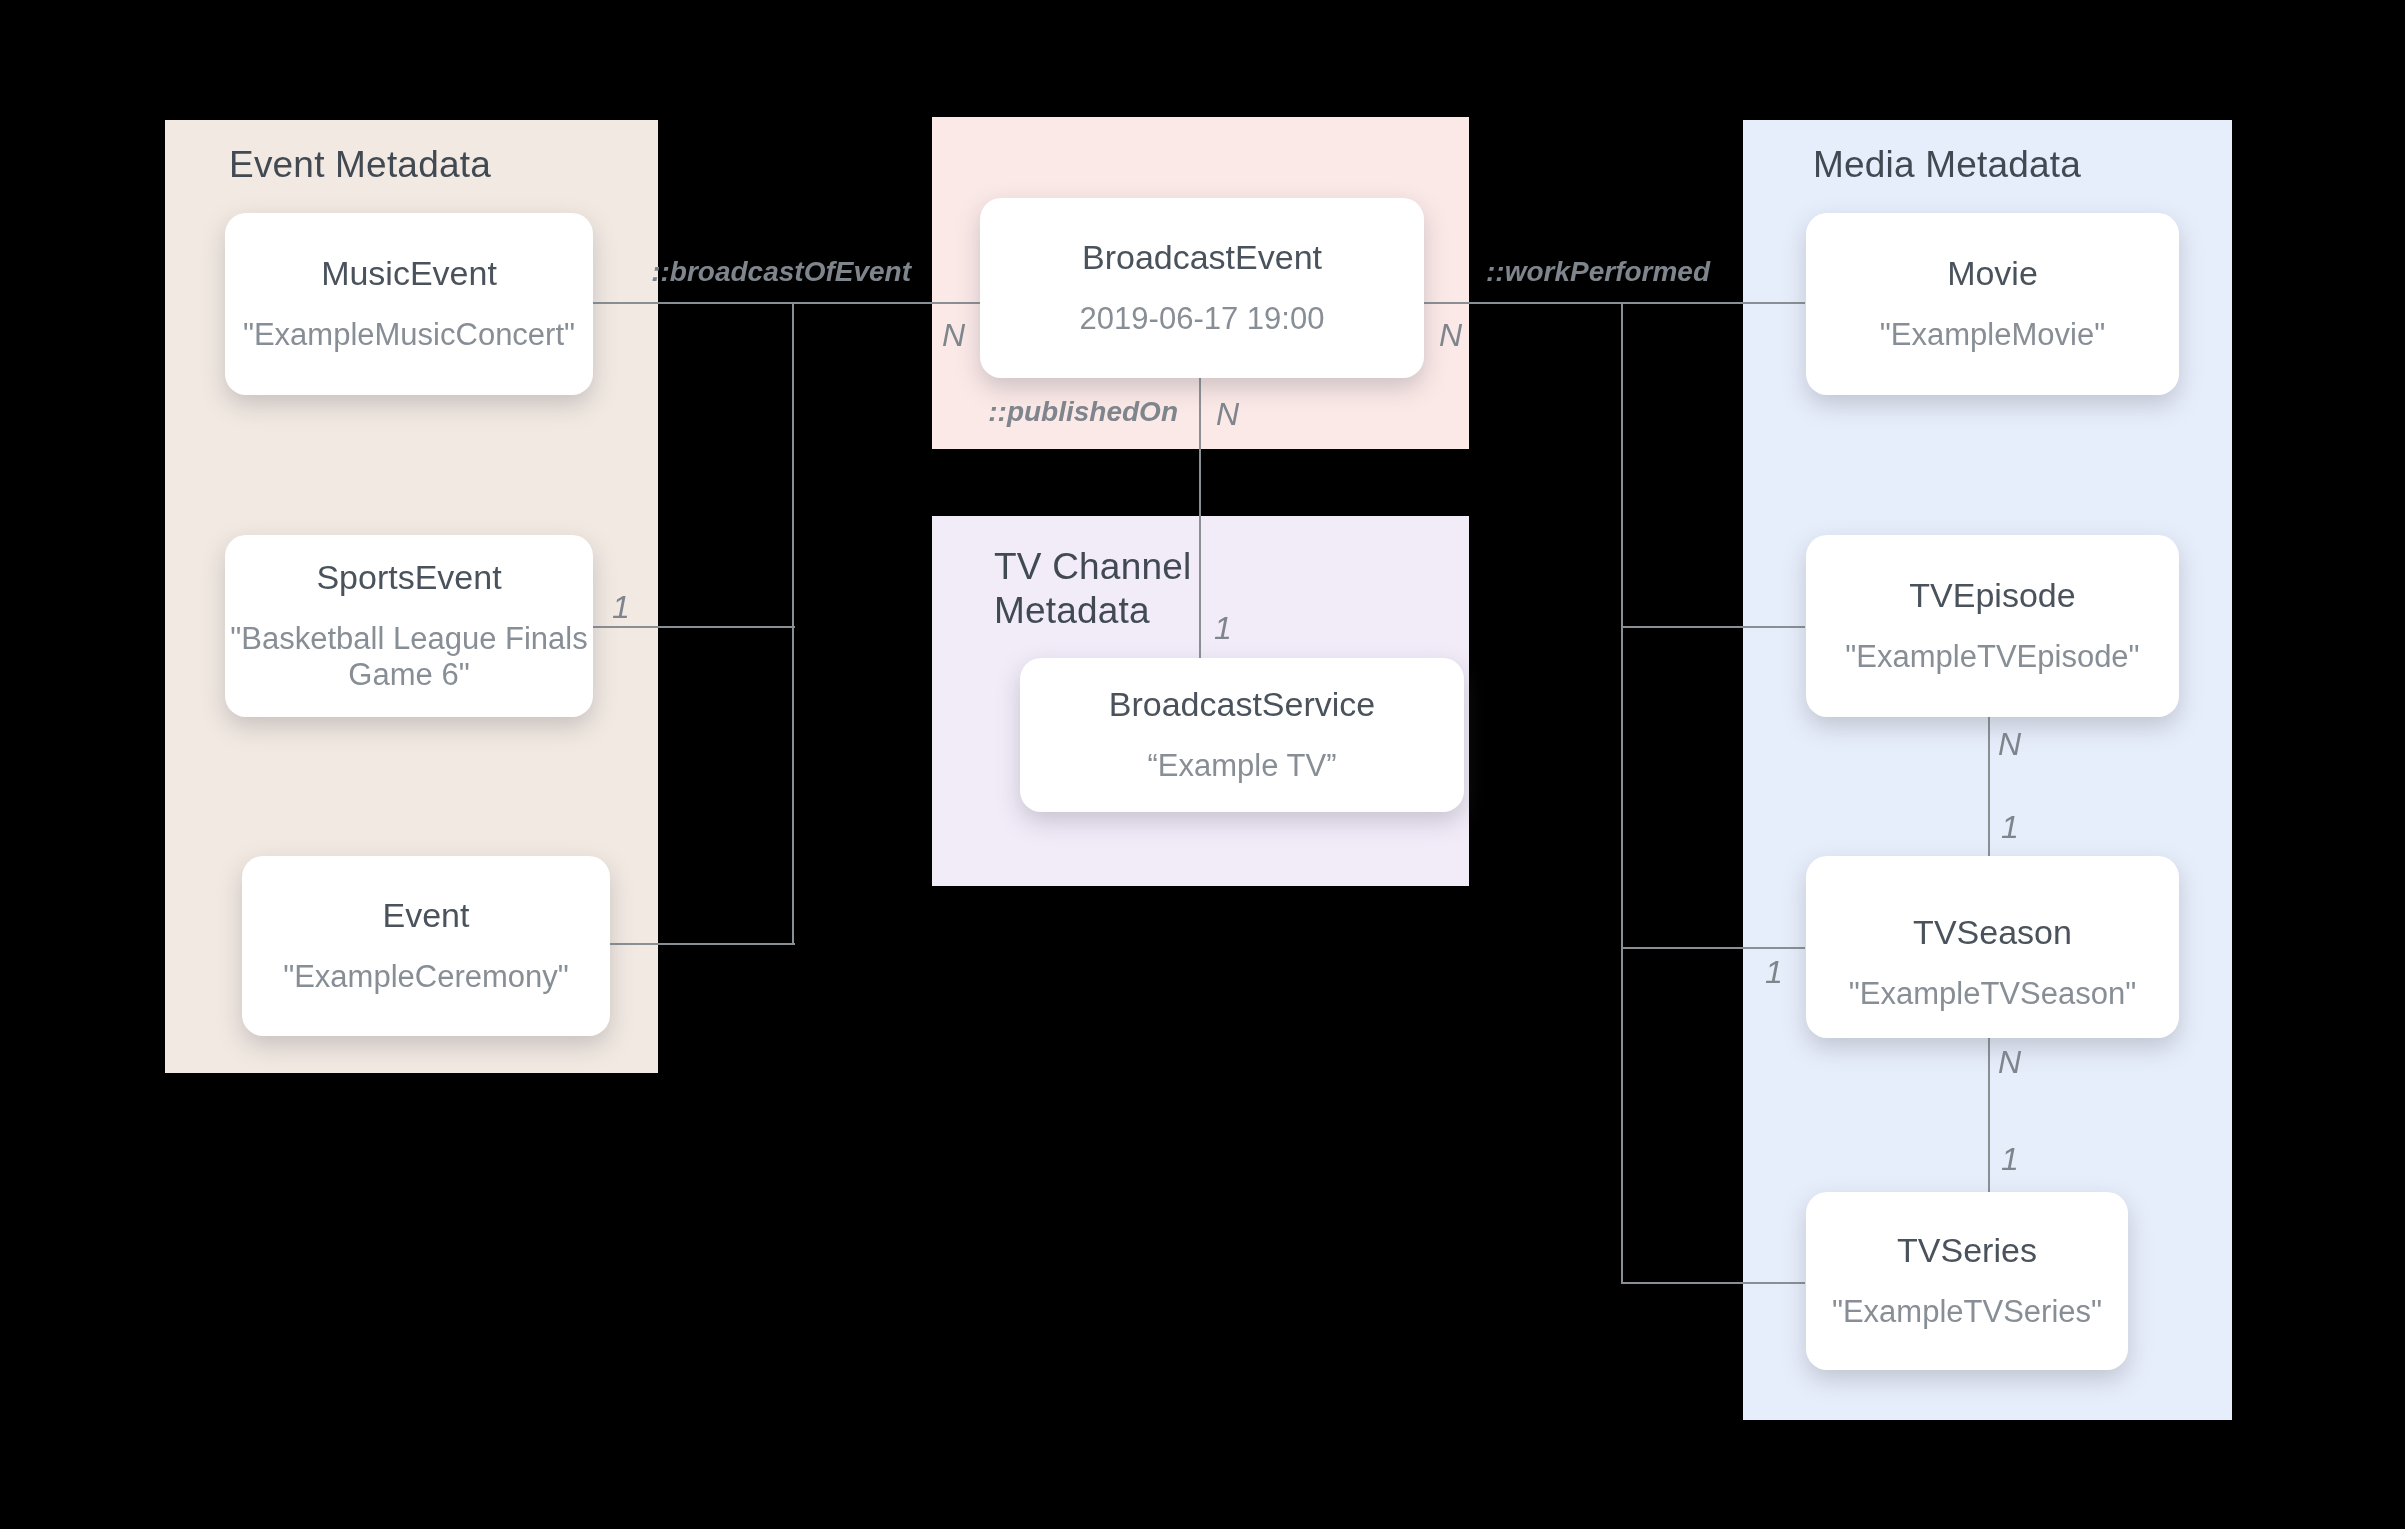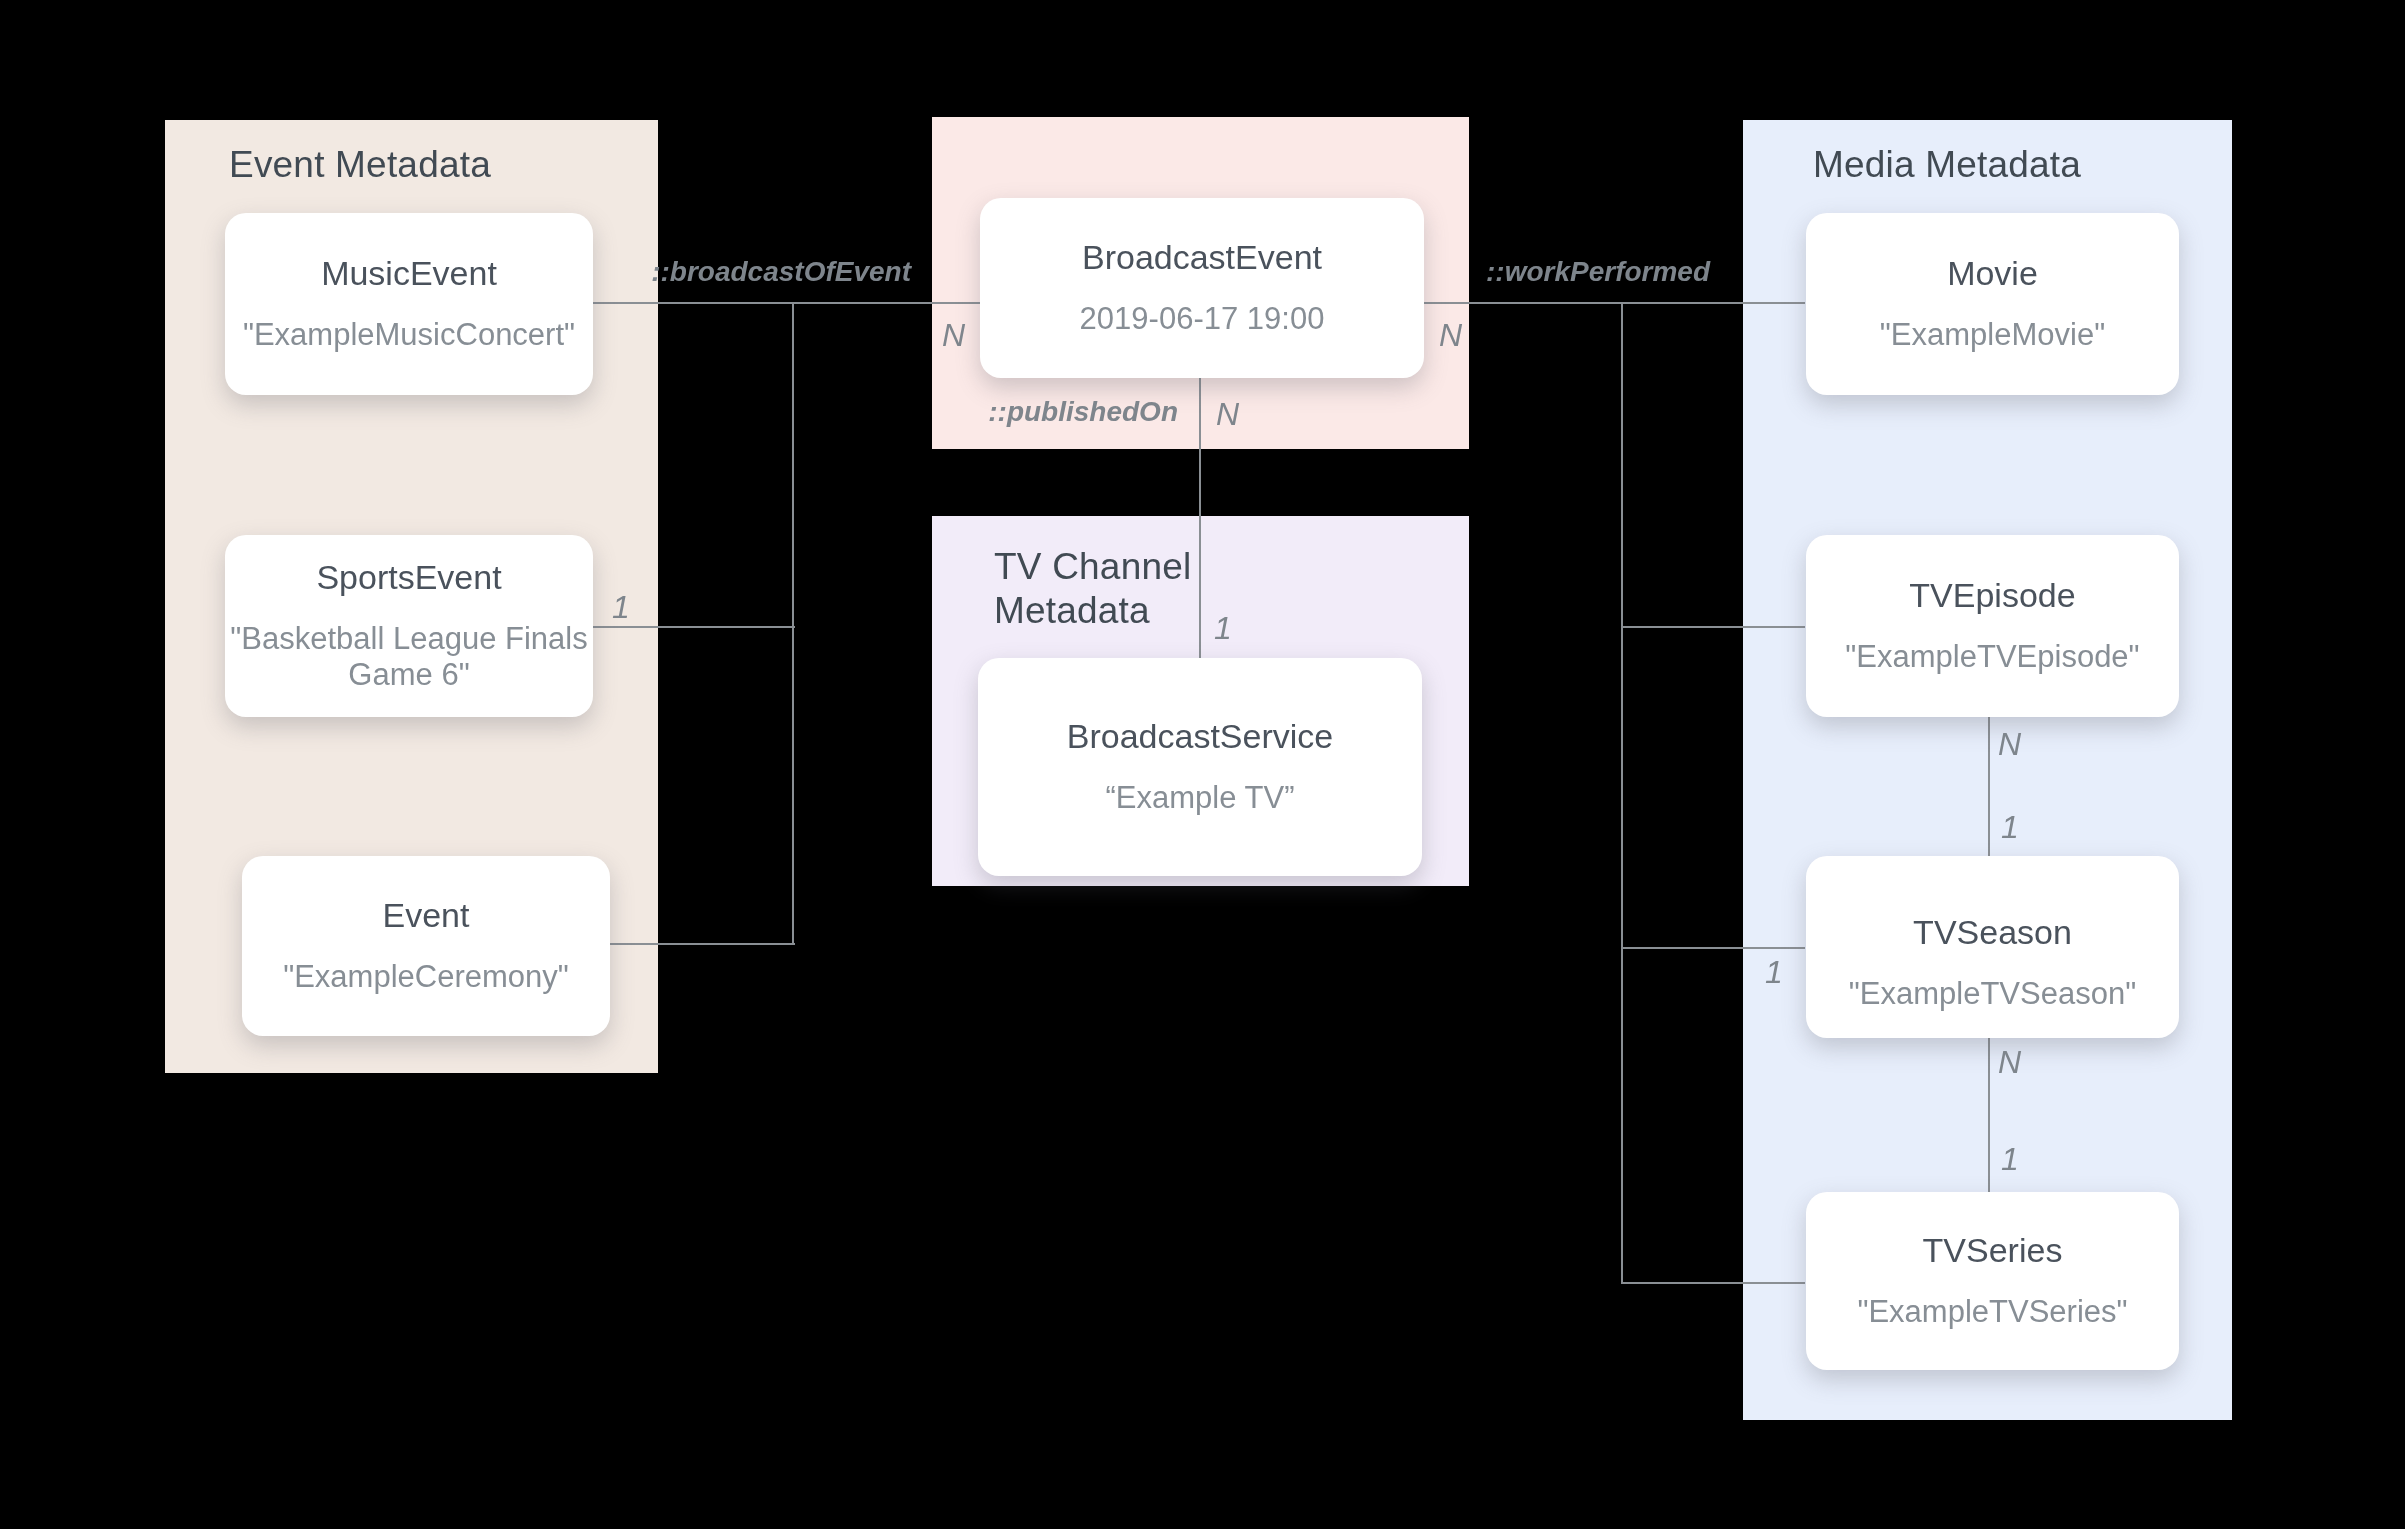--- a/index.html
+++ b/index.html
@@ -101,37 +101,37 @@
 Game 6"</div>
     </div>
     <div class="card" style="left: 242px; top: 856px; width: 368px; height: 180px;">
       <div class="card-title" style="color: rgb(74, 82, 92); position: static;">Event</div>
       <div class="card-value" style="color: rgb(135, 142, 149); position: static;">"ExampleCeremony"</div>
     </div>
     <div class="card" style="left: 980px; top: 198px; width: 444px; height: 180px;">
       <div class="card-title" style="color: rgb(74, 82, 92); position: static;">BroadcastEvent</div>
       <div class="card-value" style="color: rgb(135, 142, 149); position: static;">2019-06-17 19:00</div>
     </div>
-    <div class="card" style="left: 978px; top: 658px; width: 444px; height: 218px;">
+    <div class="card" style="left: 1020px; top: 658px; width: 444px; height: 154px;">
       <div class="card-title" style="color: rgb(74, 82, 92); position: static;">BroadcastService</div>
       <div class="card-value" style="color: rgb(135, 142, 149); position: static;">“Example TV”</div>
     </div>
     <div class="card" style="left: 1806px; top: 213px; width: 373px; height: 182px;">
       <div class="card-title" style="color: rgb(74, 82, 92); position: static;">Movie</div>
       <div class="card-value" style="color: rgb(135, 142, 149); position: static;">"ExampleMovie"</div>
     </div>
     <div class="card" style="left: 1806px; top: 535px; width: 373px; height: 182px;">
       <div class="card-title" style="color: rgb(74, 82, 92); position: static;">TVEpisode</div>
       <div class="card-value" style="color: rgb(135, 142, 149); position: static;">"ExampleTVEpisode"</div>
     </div>
     <div class="card" style="left: 1806px; top: 856px; width: 373px; height: 182px;">
       <div class="card-title" style="color: rgb(74, 82, 92); position: static; margin-top: 32px;">TVSeason</div>
       <div class="card-value" style="color: rgb(135, 142, 149); position: static;">"ExampleTVSeason"</div>
     </div>
-    <div class="card" style="left: 1806px; top: 1192px; width: 373px; height: 178px;">
+    <div class="card" style="left: 1806px; top: 1192px; width: 322px; height: 178px;">
       <div class="card-title" style="color: rgb(74, 82, 92); position: static;">TVSeries</div>
       <div class="card-value" style="color: rgb(135, 142, 149); position: static;">"ExampleTVSeries"</div>
     </div>
     <div class="rel-label align-right" style="left: 911px; top: 256px; color: rgb(126, 133, 140);">::broadcastOfEvent</div>
     <div class="rel-label" style="left: 1486px; top: 256px; color: rgb(126, 133, 140);">::workPerformed</div>
     <div class="rel-label align-right" style="left: 1178px; top: 396px; color: rgb(126, 133, 140);">::publishedOn</div>
     <div class="mult-label" style="left: 942px; top: 319px; color: rgb(126, 133, 140);">N</div>
     <div class="mult-label" style="left: 1439px; top: 319px; color: rgb(126, 133, 140);">N</div>
     <div class="mult-label" style="left: 1216px; top: 398px; color: rgb(126, 133, 140);">N</div>
     <div class="mult-label" style="left: 612px; top: 591px; color: rgb(126, 133, 140);">1</div>

